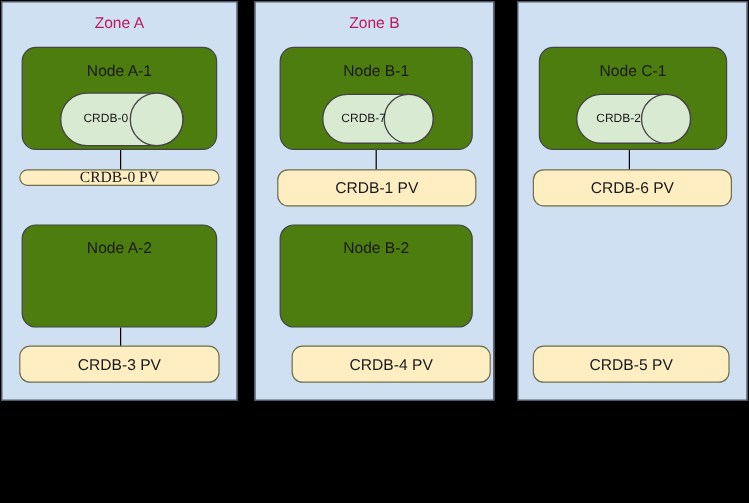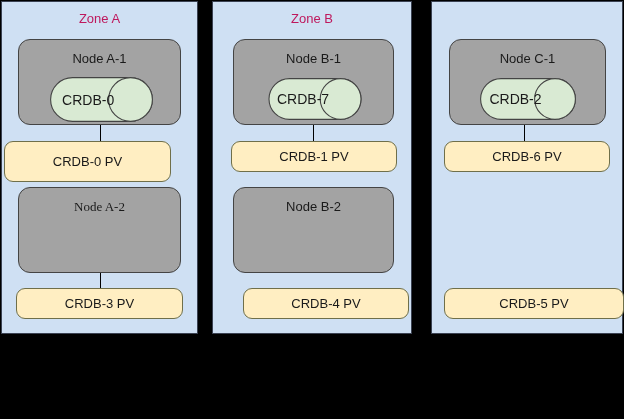--- a/index.html
+++ b/index.html
@@ -34,21 +34,21 @@
     left: 0;
     right: 0;
     text-align: center;
     font-size: 13px;
     color: #be185d;
     white-space: nowrap;
   }
 
   .node {
     position: absolute;
-    background: #a3a3a3;
+    background: #4d7c0f;
     border: 1px solid #444444;
     border-radius: 12px;
     box-sizing: border-box;
   }
 
   .node-title {
     position: absolute;
     left: 0;
     right: 0;
     text-align: center;
@@ -68,21 +68,21 @@
   }
   .cyl-label {
     position: absolute;
     left: 0;
     top: 0;
     right: 0;
     bottom: 0;
     display: flex;
     align-items: center;
     justify-content: center;
-    font-size: 14px;
+    font-size: 10px;
     color: #1a1a1a;
     white-space: nowrap;
     padding-right: 26%;
     box-sizing: border-box;
   }
 
   .pv {
     position: absolute;
     background: #ffeec2;
     border: 1px solid #6f6f4a;
@@ -118,26 +118,26 @@
         <svg viewBox="0 0 103 45" preserveAspectRatio="none">
           <path d="M 22.5,0.6 L 80.5,0.6 A 21.9,21.9 0 0 1 80.5,44.4 L 22.5,44.4 A 21.9,21.9 0 0 1 22.5,0.6 Z" fill="#d9ead3" stroke="#444444" stroke-width="1.1"></path>
           <ellipse cx="80.5" cy="22.5" rx="21.9" ry="21.9" fill="#d9ead3" stroke="#444444" stroke-width="1.1"></ellipse>
         </svg>
         <div class="cyl-label">CRDB-0</div>
       </div>
     </div>
 
     <div class="connector" style="left:98px; top:123px; height:17px;"></div>
 
-    <div class="pv" style="left:2px; top:139px; width:167px; height:41px;">
+    <div class="pv" style="left:14px; top:139px; width:167px; height:14px;font-family:Liberation Serif, serif;">
       <span class="pv-label">CRDB-0 PV</span>
     </div>
 
     <div class="node" style="left:16px; top:185px; width:163px; height:86px;">
-      <div class="node-title" style="top:11px;font-family:Liberation Serif, serif;">Node A-2</div>
+      <div class="node-title" style="top:11px;">Node A-2</div>
     </div>
 
     <div class="connector" style="left:98px; top:271px; height:16px;"></div>
 
     <div class="pv" style="left:14px; top:286px; width:167px; height:31px;">
       <span class="pv-label">CRDB-3 PV</span>
     </div>
   </div>
 
   <div class="zone" style="left:212px; top:1px; width:200px; height:333px;">
@@ -181,18 +181,18 @@
         <div class="cyl-label">CRDB-2</div>
       </div>
     </div>
 
     <div class="connector" style="left:92px; top:123px; height:17px;"></div>
 
     <div class="pv" style="left:12px; top:139px; width:166px; height:31px;">
       <span class="pv-label">CRDB-6 PV</span>
     </div>
 
-    <div class="pv" style="left:12px; top:286px; width:180px; height:31px;">
+    <div class="pv" style="left:12px; top:286px; width:164px; height:31px;">
       <span class="pv-label">CRDB-5 PV</span>
     </div>
   </div>
 
 </div>
 
 </body></html>

